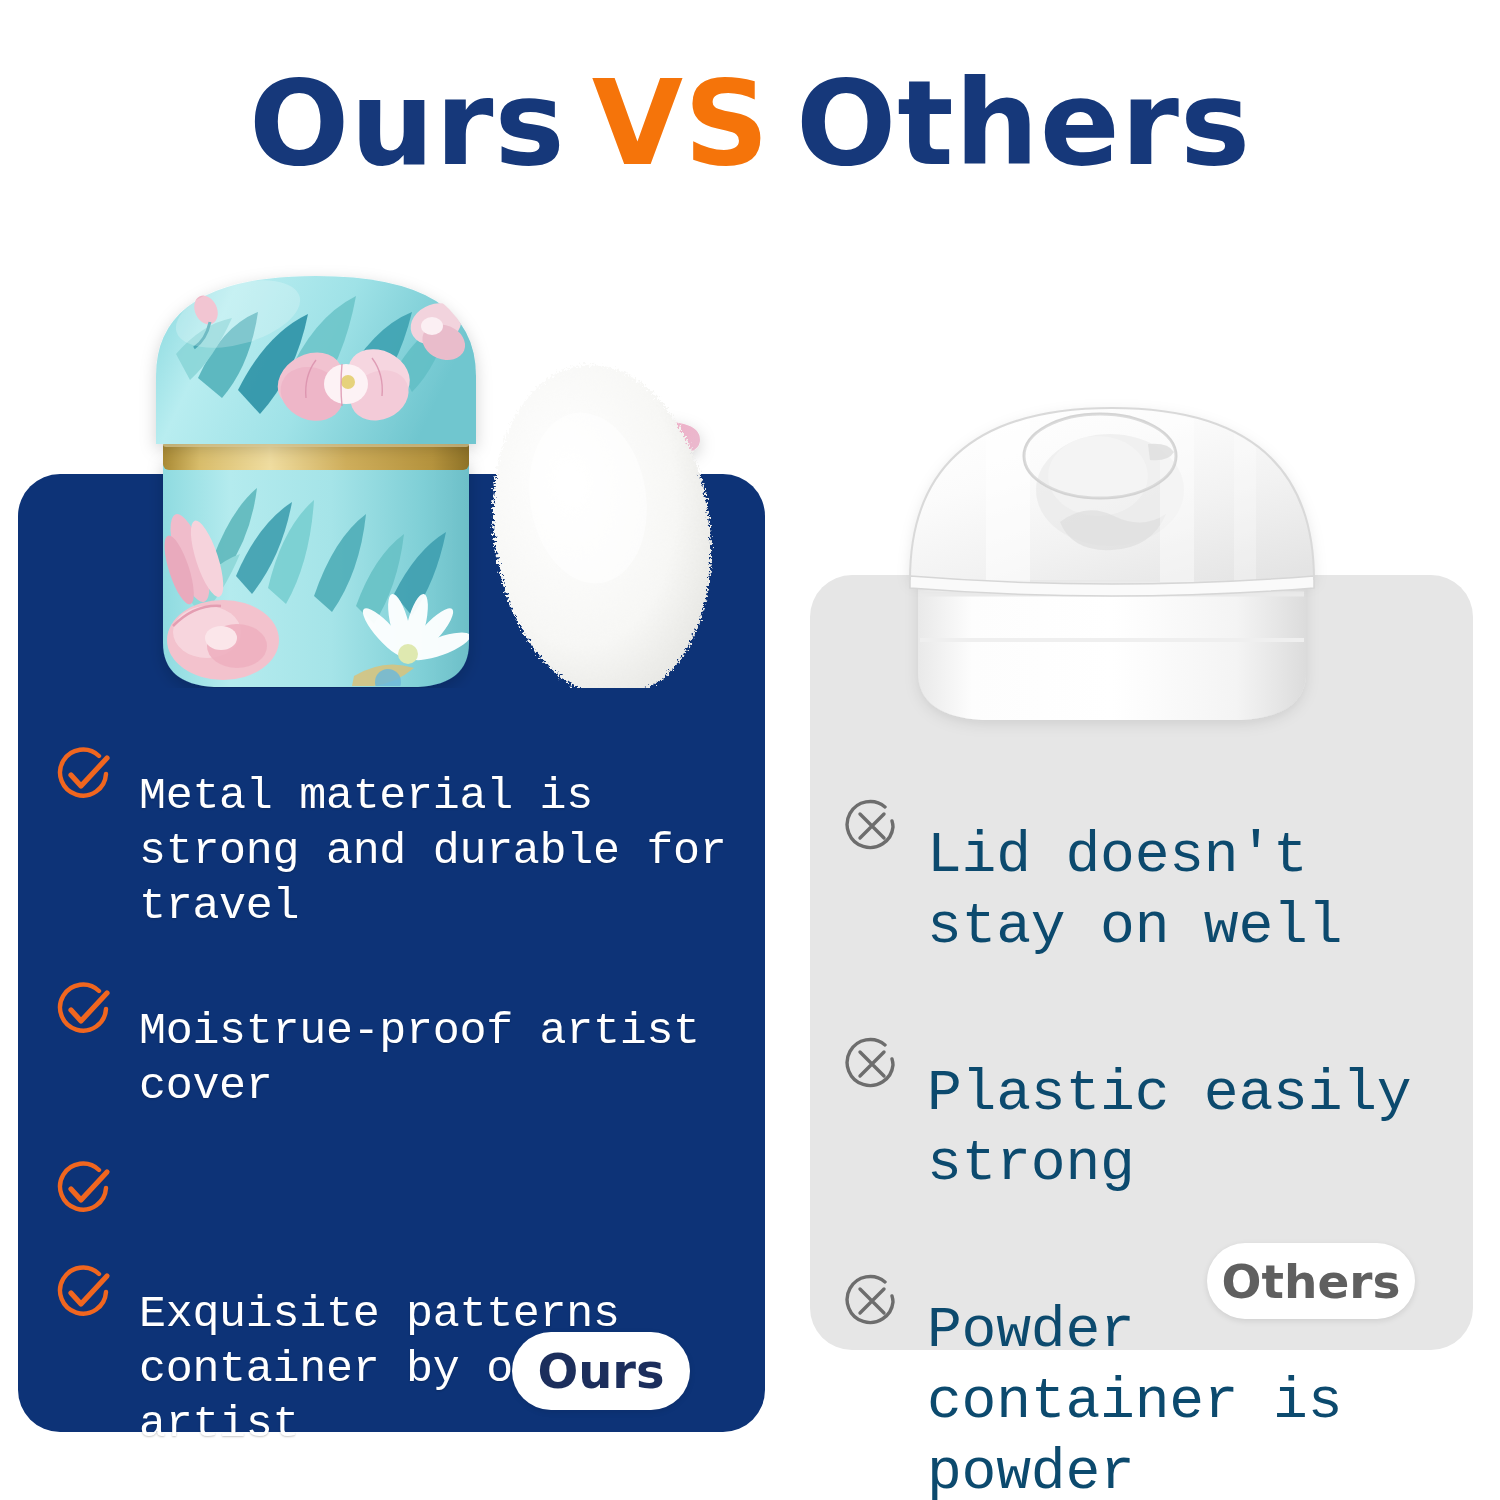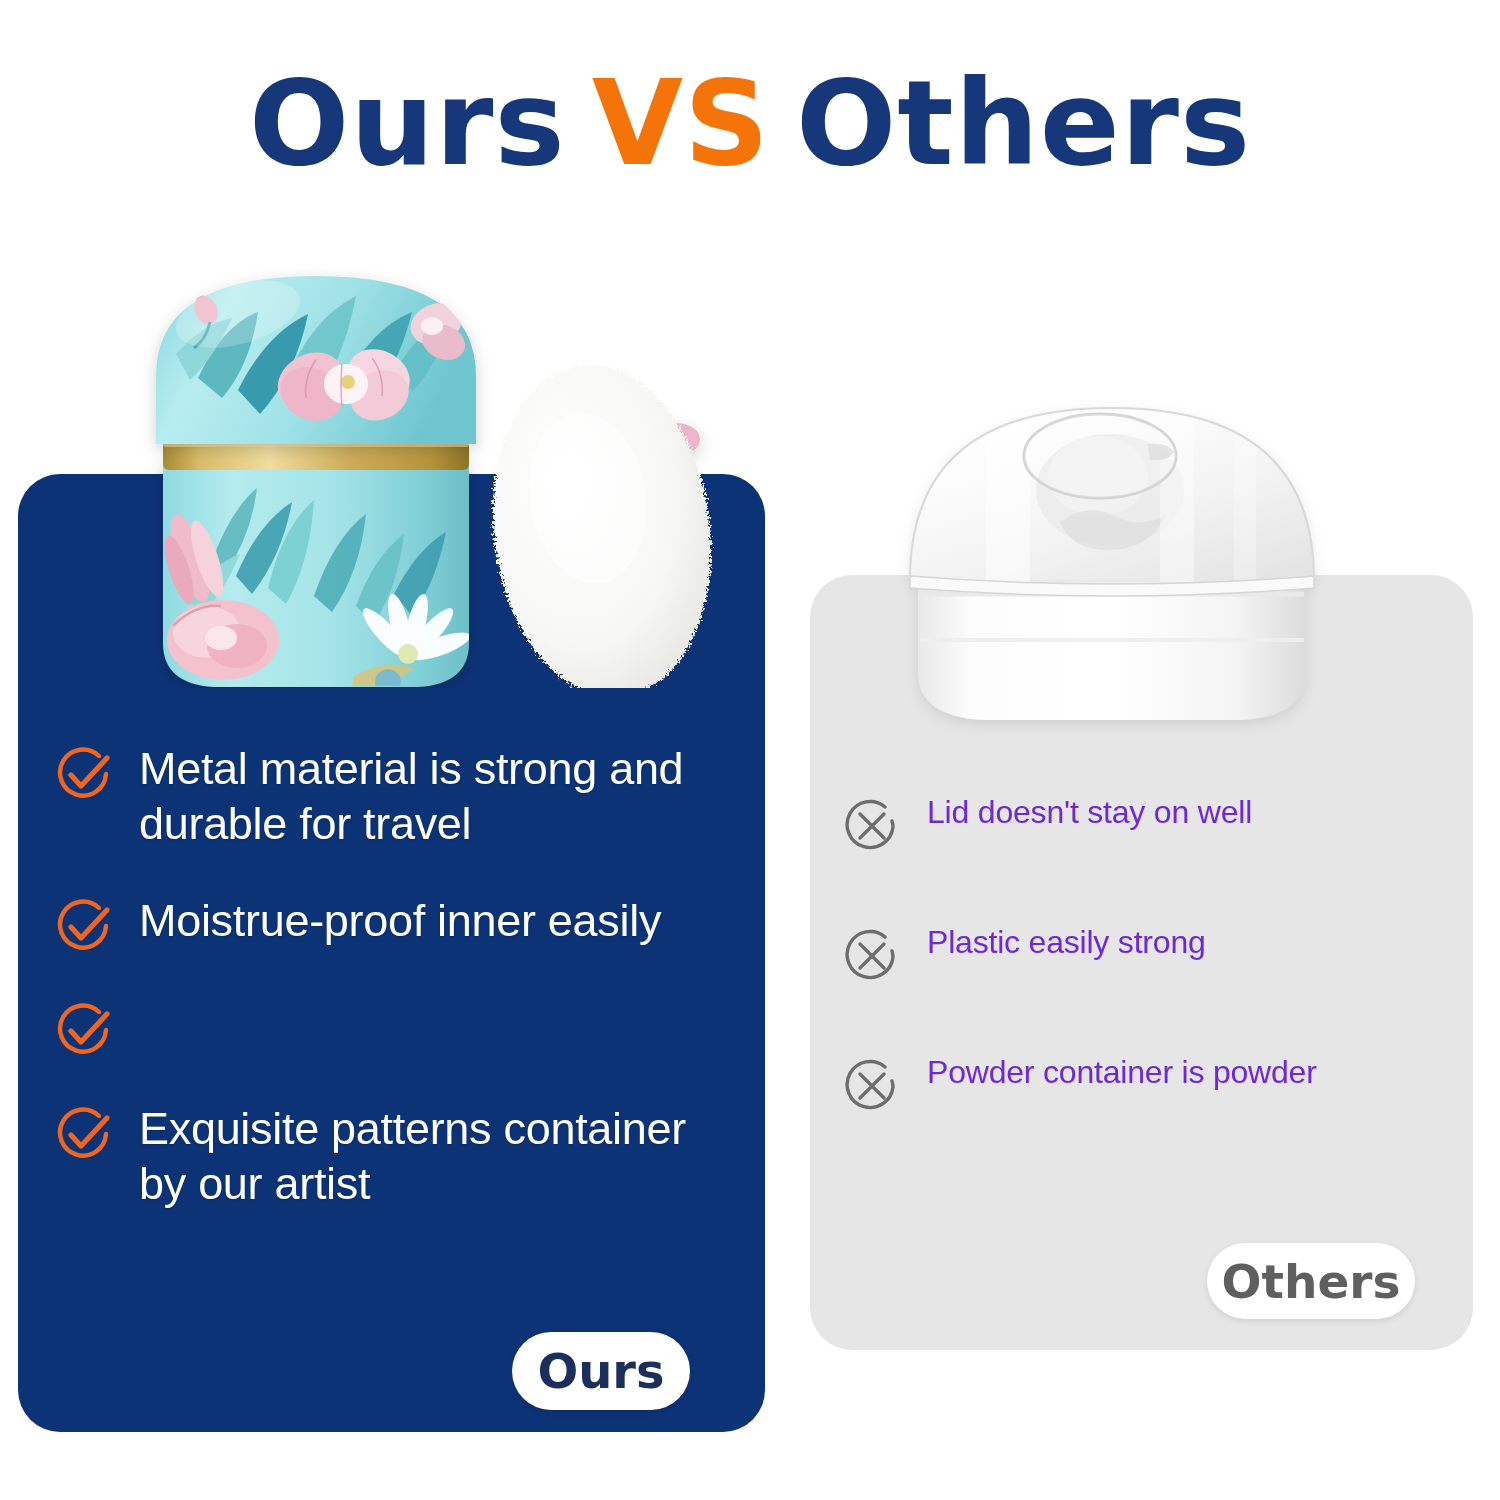--- a/index.html
+++ b/index.html
@@ -73,33 +73,34 @@
   .feat-icon {
     flex:0 0 auto;
     width:58px; height:58px;
     margin-right:26px;
     margin-top:4px;
   }
   .feat-icon svg { display:block; width:58px; height:58px; }
 
   .feat-text {
     flex:1 1 auto;
-    font-family:Liberation Sans, sans-serif;
+    font-family:Liberation Mono, monospace;
     line-height:1.22;
+    margin-top:28px;
   }
   #ours-list .feat-text {
     color:#ffffff;
     font-size:45px;
     font-weight:400;
     letter-spacing:-0.3px;
     text-shadow:0 1px 2px rgba(0,0,0,0.22);
   }
   #others-list .feat-text {
-    color:#6d28d9;
-    font-size:32px;
+    color:#0c4a6e;
+    font-size:58px;
     font-weight:400;
     letter-spacing:-0.2px;
   }
 
   
   .badge {
     position:absolute;
     z-index:5;
     background:#ffffff;
     border-radius:999px;
@@ -381,21 +382,21 @@
       <span class="feat-text">Metal material is strong and durable for travel</span>
     </div>
 
     <div class="feature-row">
       <span class="feat-icon">
         <svg viewBox="0 0 58 58" xmlns="http://www.w3.org/2000/svg">
           <path d="M44 10 A23 23 0 1 0 51 28" fill="none" stroke="#f0661f" stroke-width="4.4" stroke-linecap="round"></path>
           <path d="M16 29 L26 40 L52 12" fill="none" stroke="#f0661f" stroke-width="5.2" stroke-linecap="round" stroke-linejoin="round"></path>
         </svg>
       </span>
-      <span class="feat-text">Moistrue-proof inner easily</span>
+      <span class="feat-text">Moistrue-proof artist cover</span>
     </div>
 
     <div class="feature-row">
       <span class="feat-icon">
         <svg viewBox="0 0 58 58" xmlns="http://www.w3.org/2000/svg">
           <path d="M44 10 A23 23 0 1 0 51 28" fill="none" stroke="#f0661f" stroke-width="4.4" stroke-linecap="round"></path>
           <path d="M16 29 L26 40 L52 12" fill="none" stroke="#f0661f" stroke-width="5.2" stroke-linecap="round" stroke-linejoin="round"></path>
         </svg>
       </span>
     </div>

